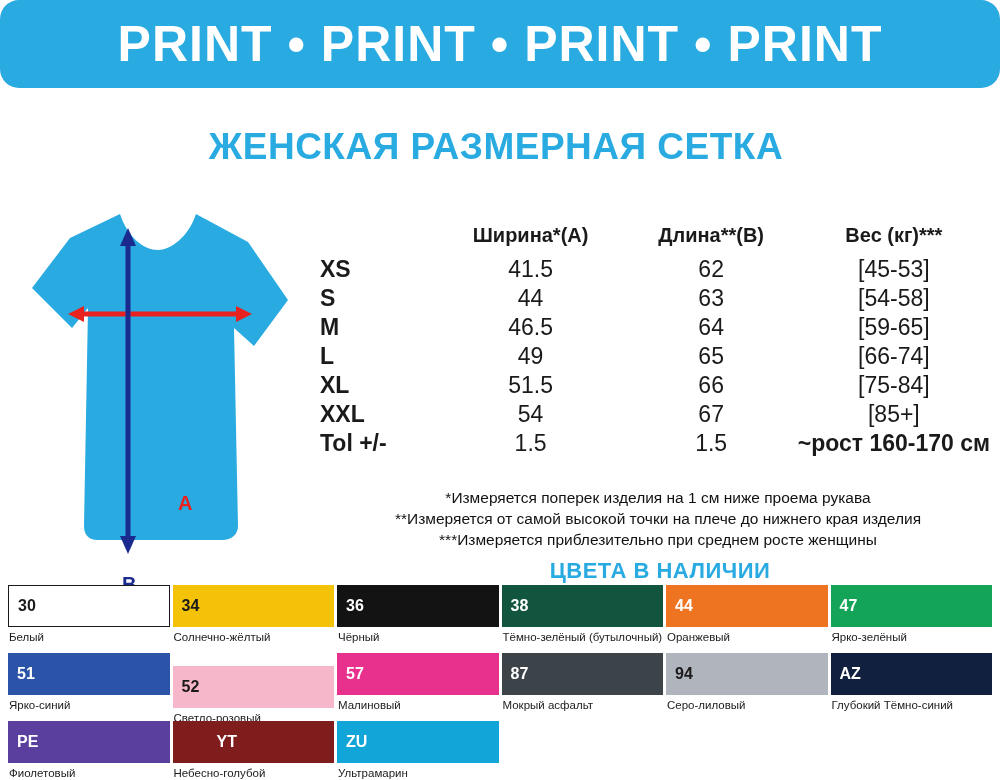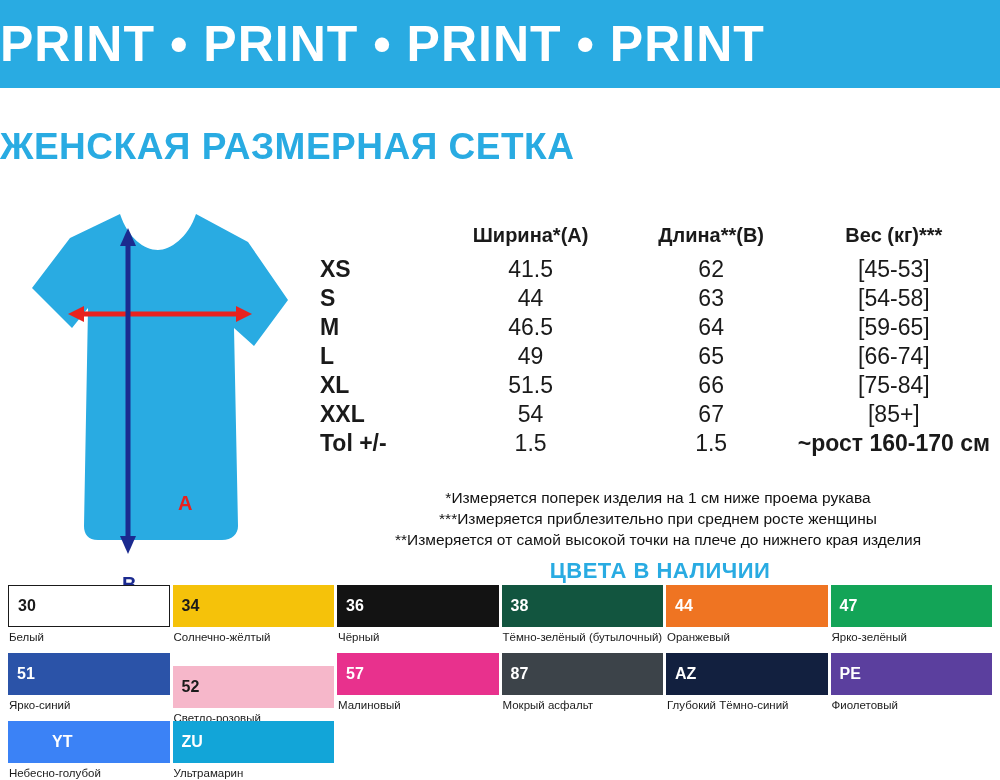--- a/index.html
+++ b/index.html
@@ -21,36 +21,39 @@
 
   
   .banner {
     position: absolute;
     left: 0; top: 0;
     width: 1000px;
     height: 88px;
     background: #29abe2;
     display: flex;
     align-items: center;
+    justify-content: center;
+    border-radius: 19px;
   }
   .banner-text {
     font-family: "Liberation Sans", sans-serif;
     font-weight: bold;
     font-size: 50px;
     letter-spacing: 1px;
     color: #ffffff;
     white-space: nowrap;
   }
 
   
   .main-title {
     position: absolute;
     left: 0;
     top: 126px;
     width: 992px;
+    text-align: center;
     font-weight: bold;
     font-size: 37px;
     color: #29abe2;
     letter-spacing: 0.5px;
   }
 
   
   .shirt-wrap {
     position: absolute;
     left: 10px;
@@ -258,22 +261,22 @@
           <td>1.5</td>
           <td>1.5</td>
           <td class="note-height">~рост 160-170 см</td>
         </tr>
       </tbody>
     </table>
   </div>
 
   <div class="notes">
     <div>*Измеряется поперек изделия на 1 см ниже проема рукава</div>
+    <div>**Измеряется от самой высокой точки на плече до нижнего края изделия</div>
     <div>***Измеряется приблезительно при среднем росте женщины</div>
-    <div>**Измеряется от самой высокой точки на плече до нижнего края изделия</div>
   </div>
 
   <div class="colors-heading">ЦВЕТА В НАЛИЧИИ</div>
 
   <div class="swatches">
 
     <div class="swatch">
       <div class="chip" style="background:#ffffff;border:1px solid #1a1a1a;">
         <span class="code" style="color:#1a1a1a">30</span>
       </div>
@@ -337,37 +340,43 @@
       <div class="name">Малиновый</div>
     </div>
 
     <div class="swatch">
       <div class="chip" style="background:#3c4349;">
         <span class="code" style="color:#ffffff">87</span>
       </div>
       <div class="name">Мокрый асфальт</div>
     </div>
 
+    <div class="swatch">
+      <div class="chip" style="background:#b0b4bd;">
+        <span class="code" style="color:#1a1a1a">94</span>
+      </div>
+      <div class="name">Серо-лиловый</div>
+    </div>
 
     <div class="swatch">
       <div class="chip" style="background:#12203f;">
         <span class="code" style="color:#ffffff">AZ</span>
       </div>
       <div class="name">Глубокий Тёмно-синий</div>
     </div>
 
     <div class="swatch">
       <div class="chip" style="background:#5b3f9e;">
         <span class="code" style="color:#ffffff">PE</span>
       </div>
       <div class="name">Фиолетовый</div>
     </div>
 
     <div class="swatch">
-      <div class="chip" style="background:#3b82f6;padding-left:44px;">
+      <div class="chip" style="background:#7f1d1d;padding-left:44px;">
         <span class="code" style="color:#ffffff">YT</span>
       </div>
       <div class="name">Небесно-голубой</div>
     </div>
 
     <div class="swatch">
       <div class="chip" style="background:#12a5d8;">
         <span class="code" style="color:#ffffff">ZU</span>
       </div>
       <div class="name">Ультрамарин</div>

